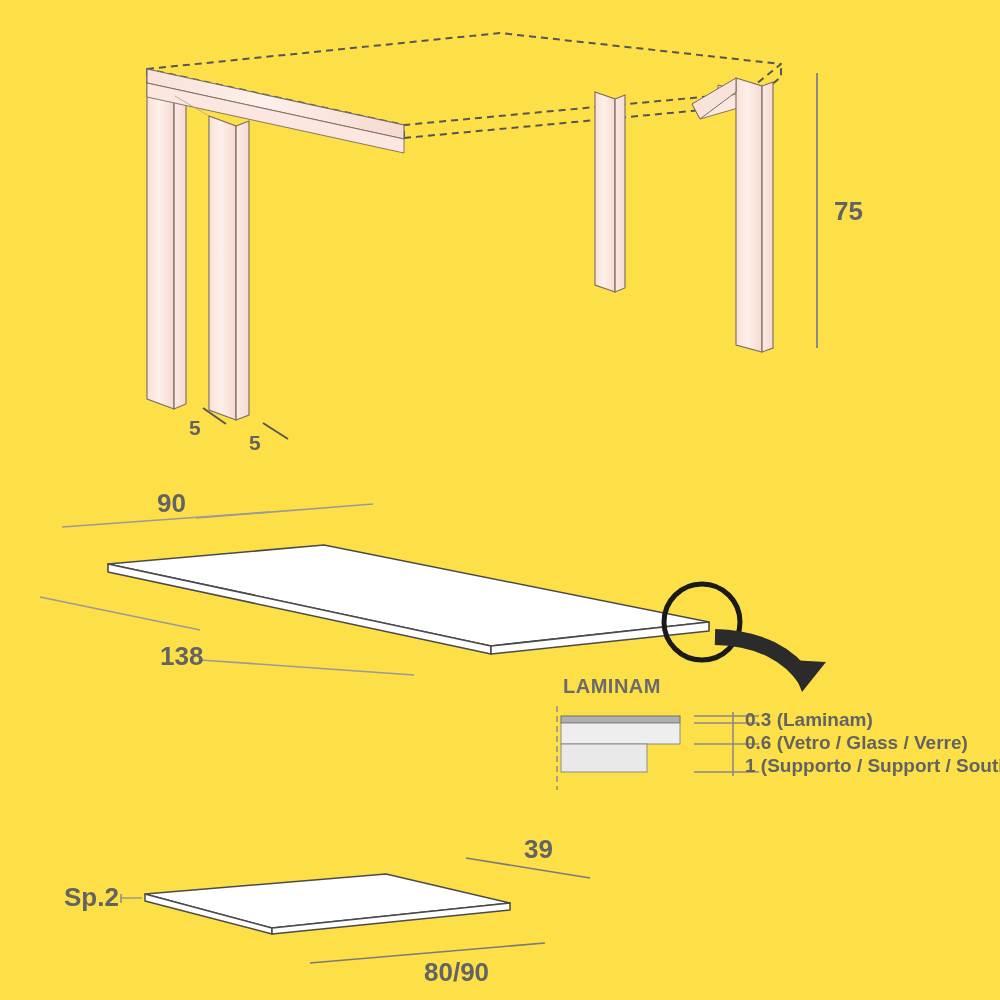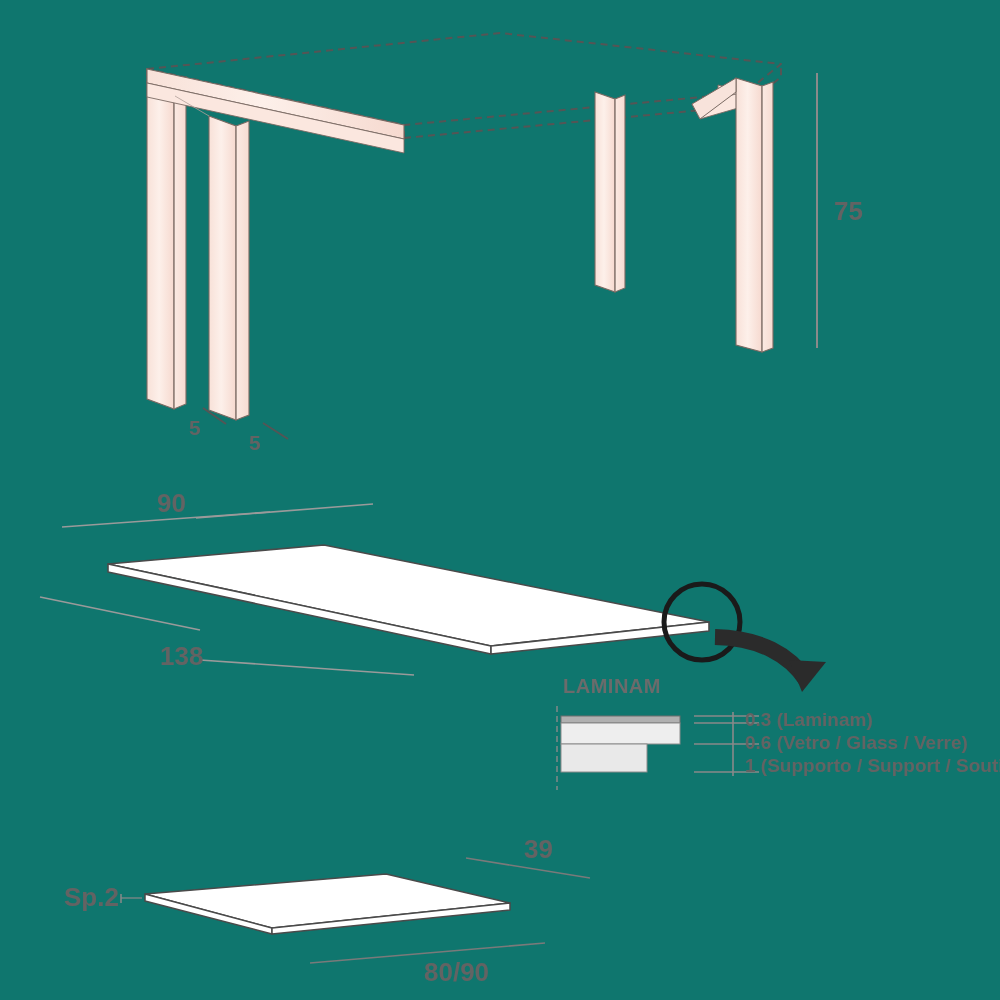--- a/index.html
+++ b/index.html
@@ -7,21 +7,21 @@
     padding: 0;
     background: #ffffff;
   }
   body {
     font-family: "Liberation Sans", sans-serif;
   }
   #sheet {
     position: relative;
     width: 1000px;
     height: 1000px;
-    background: #0f766e;
+    background: #fde047;
     overflow: hidden;
   }
   #sheet svg {
     position: absolute;
     left: 0;
     top: 0;
   }
   .dim-text {
     font-family: "Liberation Sans", sans-serif;
     font-weight: bold;

